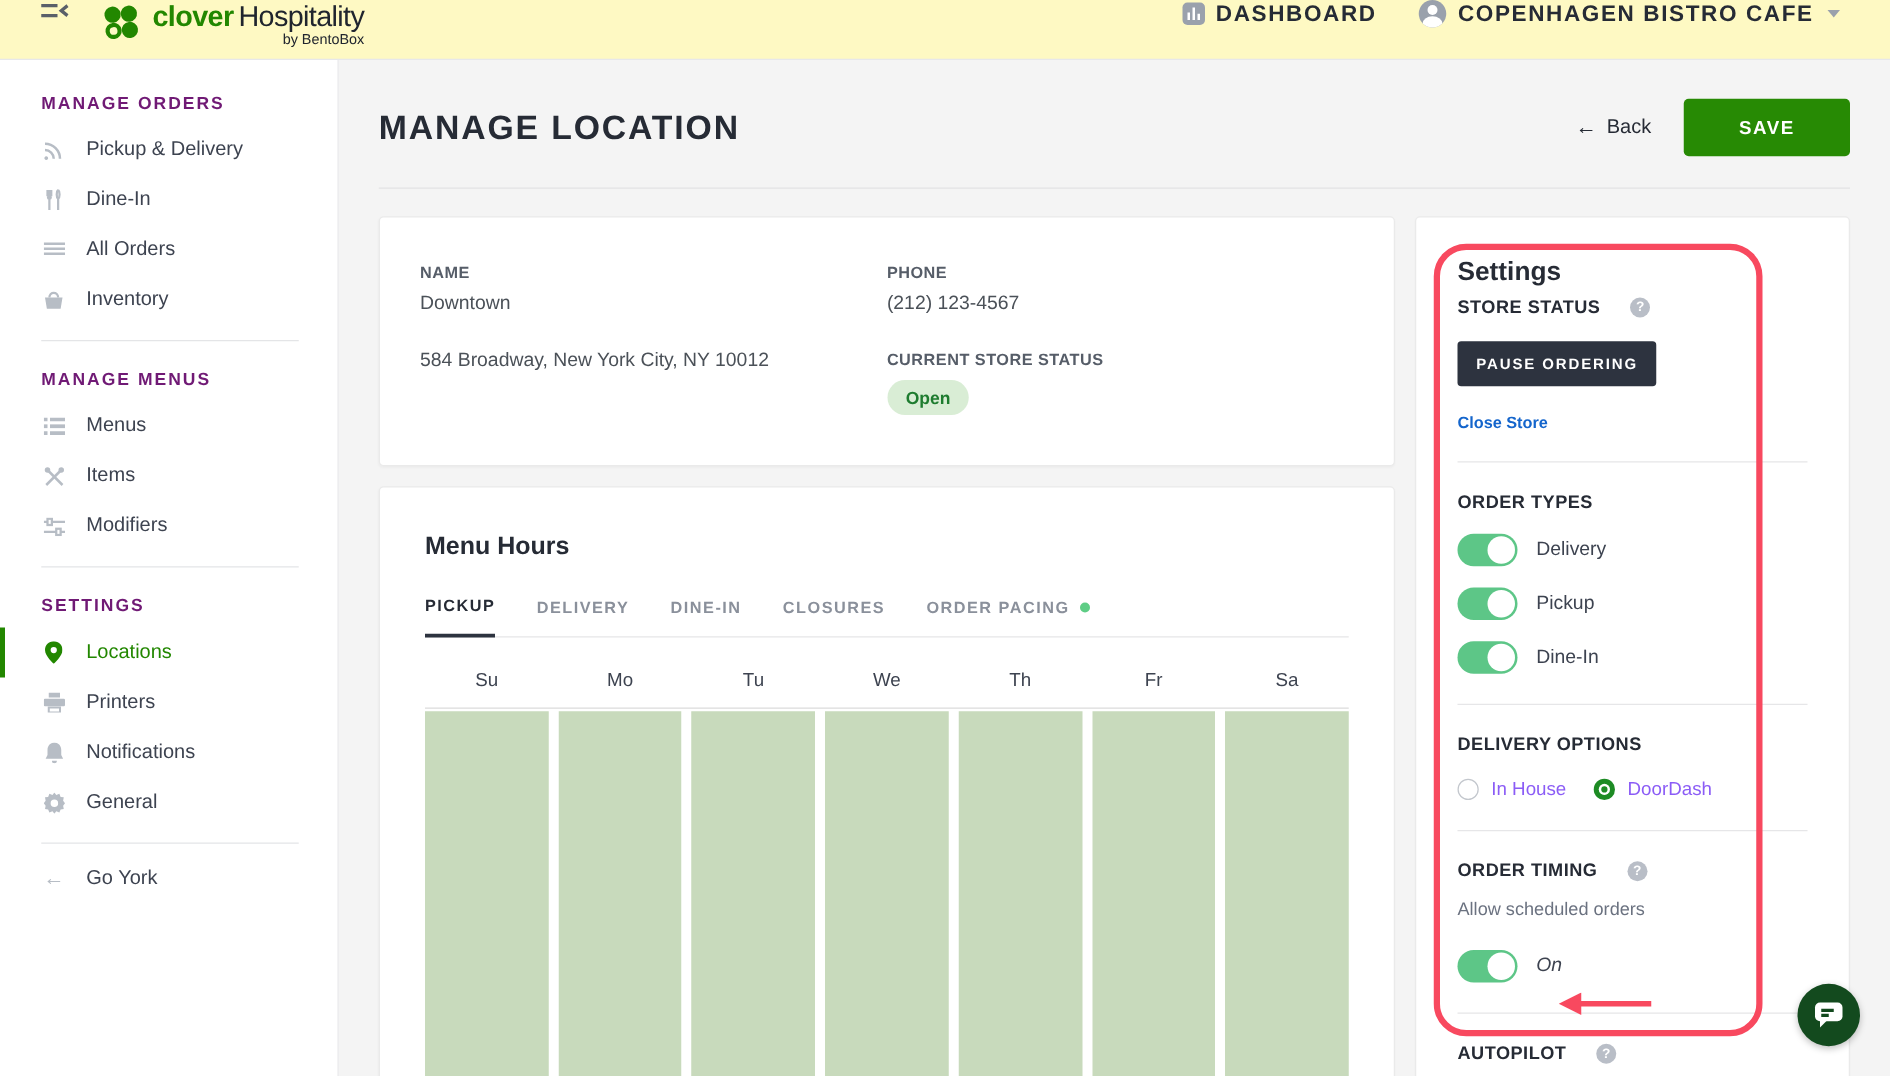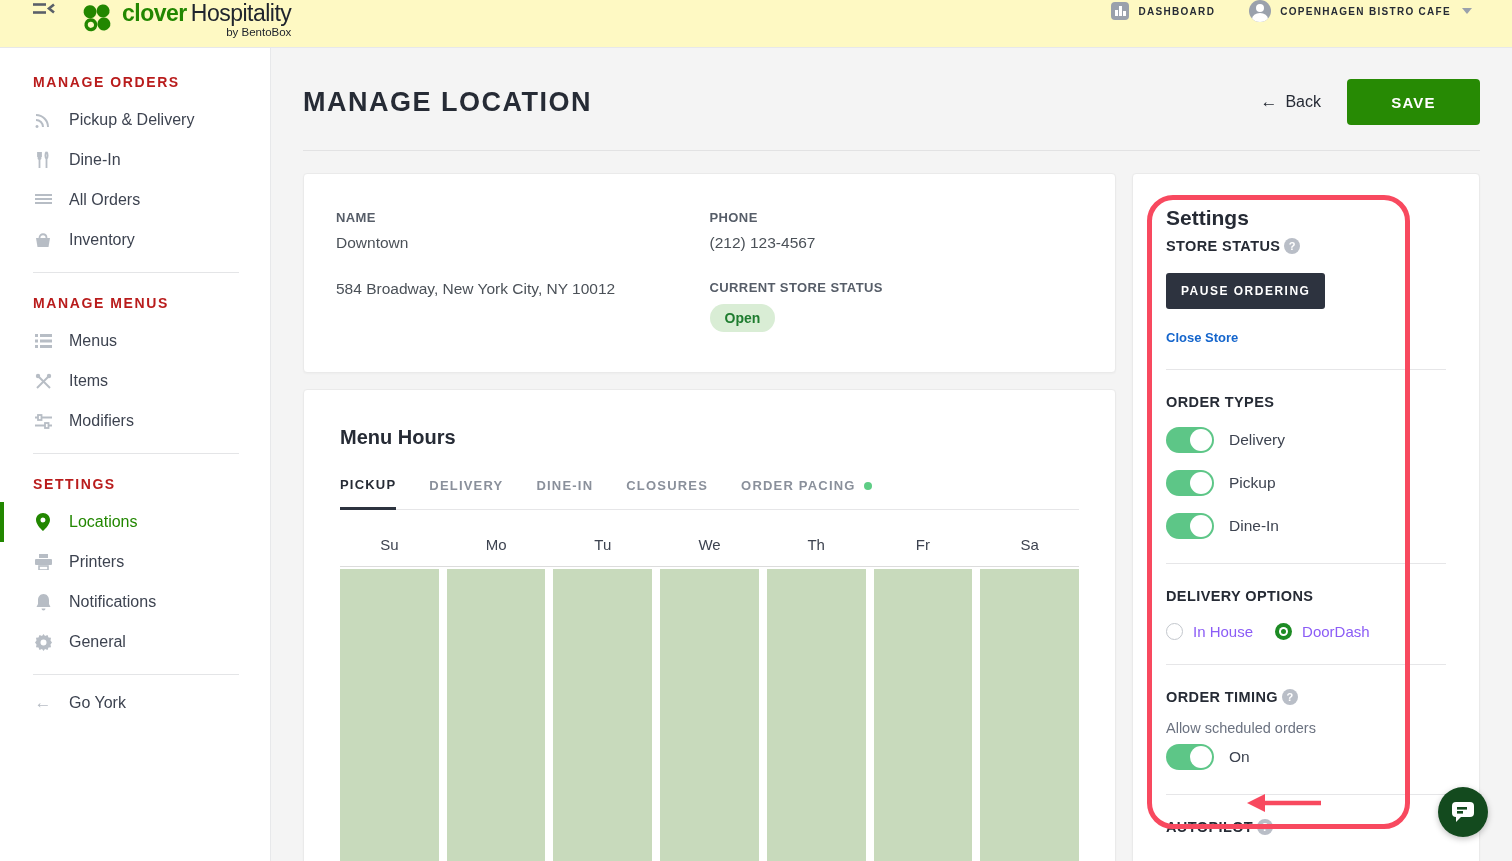--- a/index.html
+++ b/index.html
@@ -10,34 +10,34 @@
   .topbar { position:absolute; top:0; left:0; right:0; height:48px; background:#fef9c3;
     border-bottom:1px solid #e7e8ea; display:flex; align-items:flex-start; z-index:10; }
   .collapse-btn { margin-left:32px; cursor:pointer; display:flex; align-items:center; }
   .logo-wrap { display:flex; align-items:center; margin-left:22px; gap:8px; }
   .logo-text { display:flex; flex-direction:column; line-height:1; }
   .logo-line1 { font-size:23px; letter-spacing:-0.5px; }
   .logo-line1 .brand { color:#228700; font-weight:bold; }
   .logo-line1 .suffix { color:#20252e; font-weight:500; margin-left:4px; }
   .logo-byline { font-size:11.5px; color:#20252e; align-self:flex-end; margin-top:2px; }
   .topbar-right { margin-left:auto; display:flex; align-items:center; gap:34px; margin-right:40px; }
-  .tb-item { display:flex; align-items:center; gap:9px; font-size:10px; font-weight:bold;
+  .tb-item { display:flex; align-items:center; gap:9px; font-size:18px; font-weight:bold;
     letter-spacing:1.3px; color:#262b35; cursor:pointer; }
   .dash-ic { width:18px; height:18px; border-radius:4px; background:#9aa1ac; position:relative; }
   .dash-ic span { position:absolute; bottom:4px; background:#fff; width:2.5px; }
   .avatar { width:22px; height:22px; border-radius:50%; background:#9aa1ac; position:relative; overflow:hidden; }
   .avatar::before { content:""; position:absolute; top:4px; left:7px; width:8px; height:8px; border-radius:50%; background:#fff; }
   .avatar::after { content:""; position:absolute; top:13px; left:3px; width:16px; height:12px; border-radius:50%; background:#fff; }
   .chev { width:0; height:0; border-left:5px solid transparent; border-right:5px solid transparent;
     border-top:6px solid #9aa1ac; margin-left:2px; }
 
   
   .sidebar { position:absolute; top:48px; left:0; bottom:0; width:271px; background:#fff;
     border-right:1px solid #e7e8ea; padding-top:10px; z-index:5; }
-  .sb-heading { padding:16px 0 10px 33px; font-size:14px; font-weight:bold; letter-spacing:1.6px; color:#b91c1c; }
+  .sb-heading { padding:16px 0 10px 33px; font-size:14px; font-weight:bold; letter-spacing:1.6px; color:#701a75; }
   .sb-item { position:relative; height:40px; display:flex; align-items:center; padding-left:33px; gap:16px;
     font-size:16px; color:#3d4350; cursor:pointer; }
   .sb-item .ic { width:20px; display:flex; justify-content:center; color:#b7bdc5; }
   .sb-item.active { color:#228700; }
   .sb-item.active .ic { color:#228700; }
   .sb-item.active::before { content:""; position:absolute; left:0; top:0; width:4px; height:40px; background:#228700; }
   .sb-div { border-top:1px solid #e4e5e7; margin:12px 31px 6px 33px; }
 
   
   .main { position:absolute; top:48px; left:271px; right:0; bottom:0; background:#f4f4f4;
@@ -72,21 +72,21 @@
   .tab .dot { width:8px; height:8px; border-radius:50%; background:#5ecd85; }
   .days-row { display:grid; grid-template-columns:repeat(7,1fr); gap:8px; margin-top:26px; padding-bottom:13px; }
   .days-row div { text-align:center; font-size:15px; color:#3d4350; }
   .bars { display:grid; grid-template-columns:repeat(7,1fr); gap:8px; border-top:1px solid #dcdcdc; padding-top:2px; }
   .bars div { height:400px; background:#c8dabc; }
 
   
   .settings-card { position:relative; padding:32px 33px 0; height:770px; overflow:hidden; }
   .set-title { font-size:21px; font-weight:bold; color:#262b35; margin-bottom:8px; }
   .sec-label { font-size:14.5px; font-weight:bold; letter-spacing:0.4px; color:#262b35;
-    display:flex; align-items:center; gap:4px; }
+    display:flex; align-items:center; gap:24px; }
   .q-ic { width:16px; height:16px; border-radius:50%; background:#b9bec7; color:#fff; font-size:11px;
     font-weight:bold; display:inline-flex; align-items:center; justify-content:center; }
   .pause-btn { margin-top:19px; background:#2d333f; color:#fff; border:none; border-radius:3px;
     font-size:12px; font-weight:bold; letter-spacing:1.5px; padding:11px 15px; cursor:pointer; font-family:inherit; }
   .close-link { margin-top:21px; color:#1465cc; font-size:13px; font-weight:bold; cursor:pointer; }
   .set-div { border-top:1px solid #e6e6e8; margin:24px 0; }
   .toggle-row { display:flex; align-items:center; gap:15px; margin-top:17px; font-size:15.5px; color:#3d4350; }
   .toggle { width:48px; height:26px; border-radius:13px; background:#5dc687; position:relative; cursor:pointer; flex:none; }
   .toggle::after { content:""; position:absolute; top:2px; right:2px; width:22px; height:22px; border-radius:50%; background:#fff; }
   .radio-row { display:flex; align-items:center; gap:22px; margin-top:19px; }
@@ -389,21 +389,21 @@
             <span>DoorDash</span>
           </label>
         </div>
         <div class="set-div"></div>
 
         <div class="sec-label">
           <span>ORDER TIMING</span>
           <span class="q-ic">?</span>
         </div>
         <div class="timing-desc">Allow scheduled orders</div>
-        <div class="toggle-row" style="margin-top:8px;">
+        <div class="toggle-row" style="margin-top:24px;font-style:italic;">
           <span class="toggle"></span>
           <span>On</span>
         </div>
         <div class="set-div"></div>
 
         <div class="sec-label">
           <span>AUTOPILOT</span>
           <span class="q-ic">?</span>
         </div>
         

